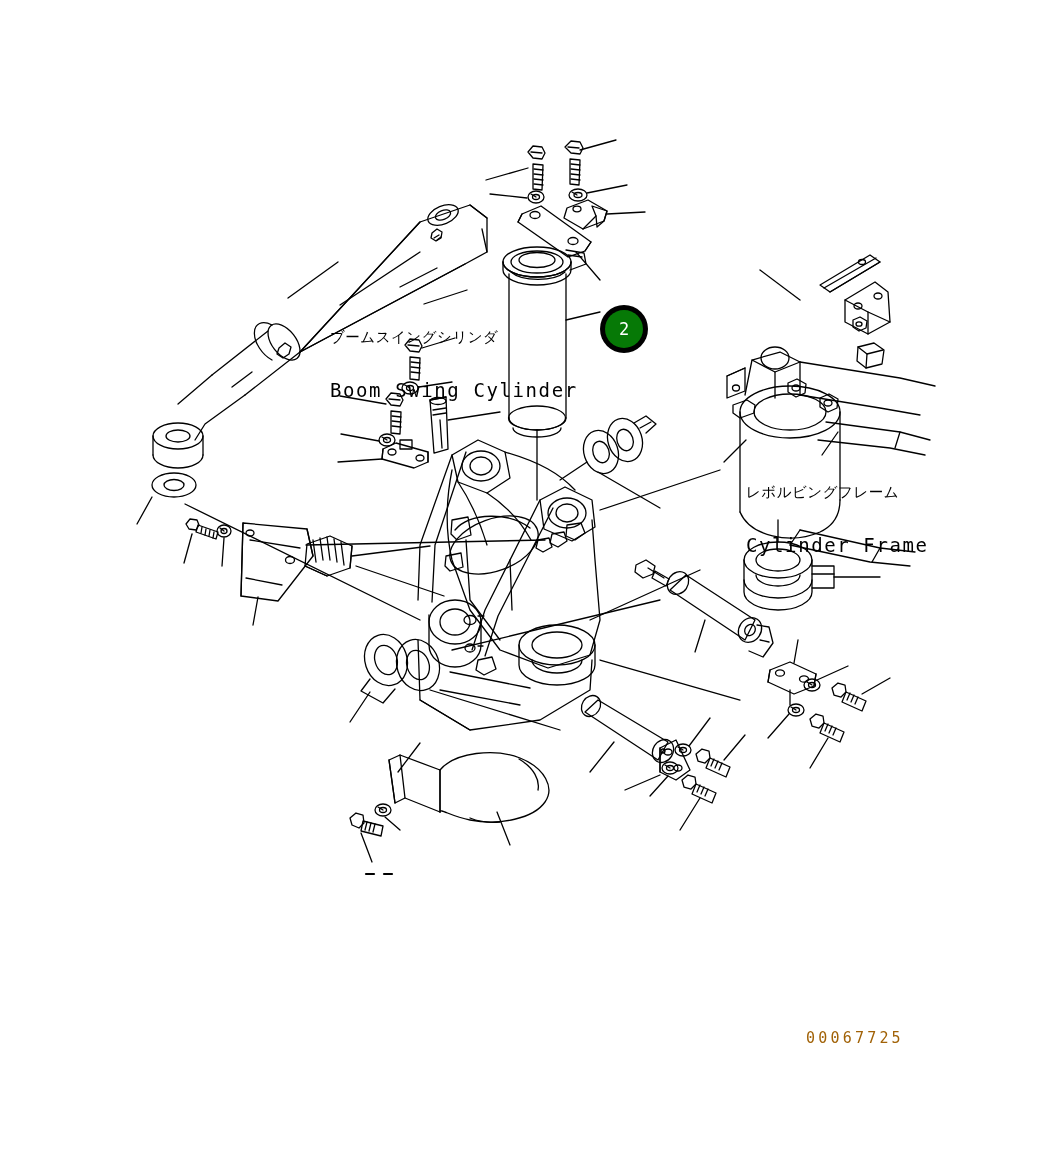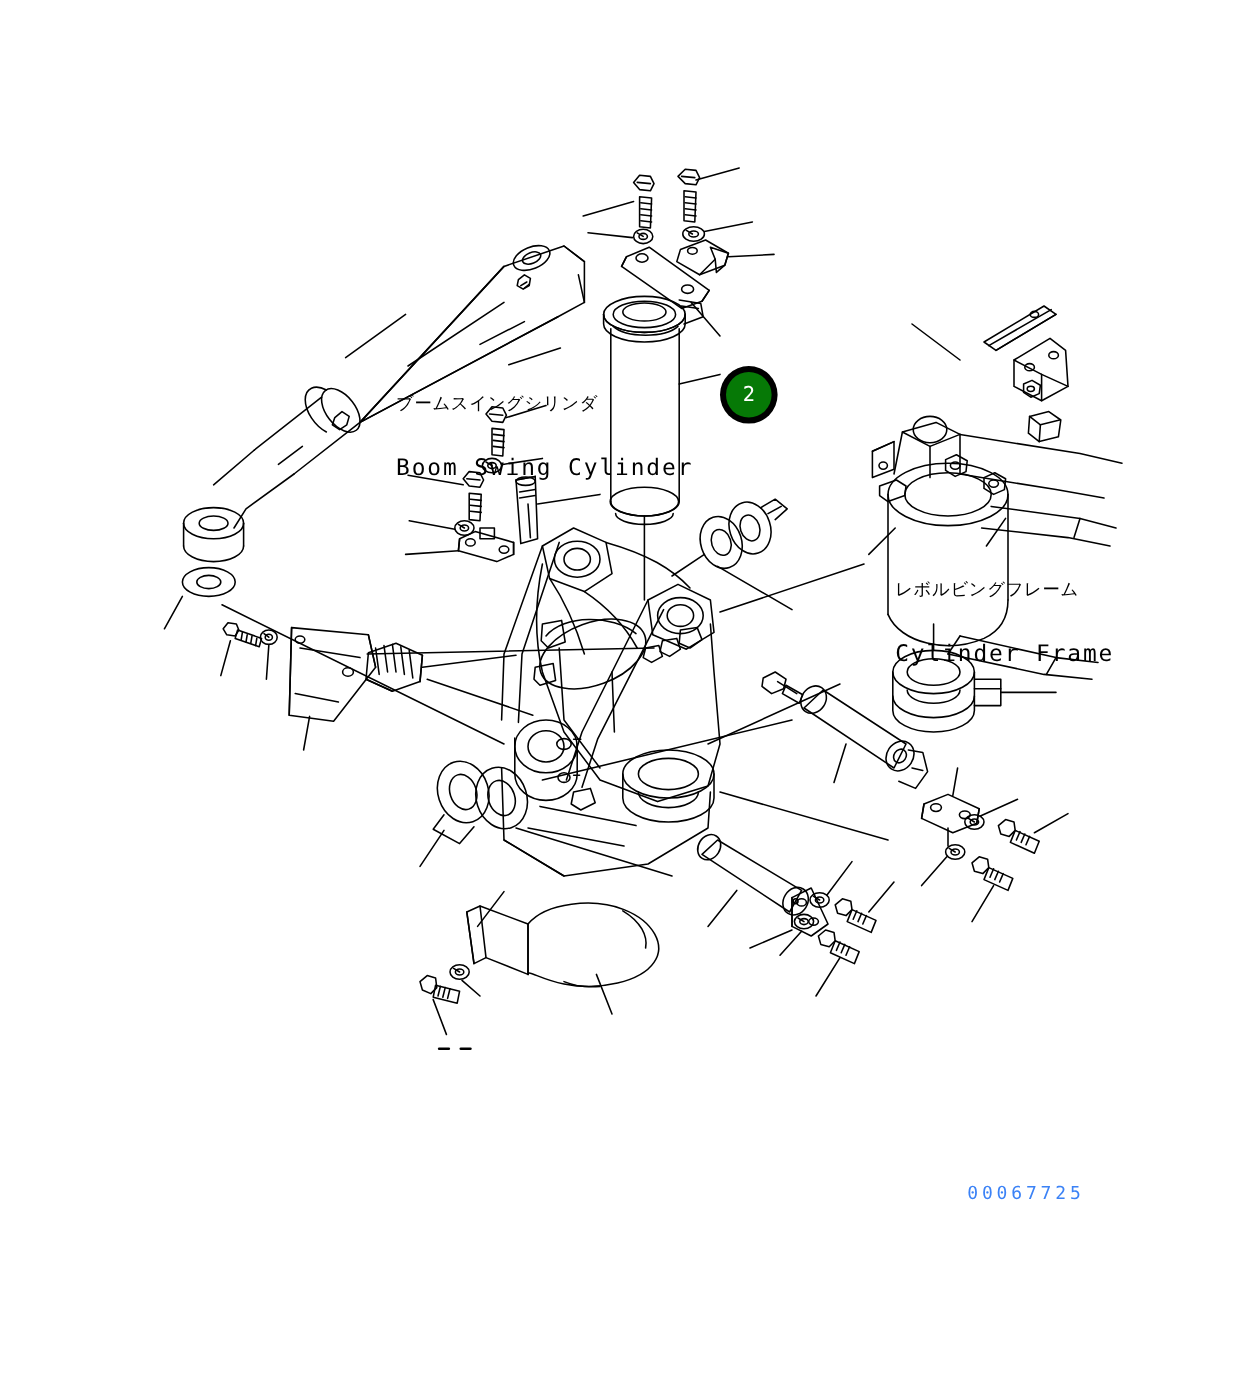--- a/index.html
+++ b/index.html
@@ -48,24 +48,24 @@
     margin-left: 18px;
   }
   #label-revolving-frame {
     left: 746px;
     top: 450px;
     text-align: left;
   }
   #drawing-number {
     position: absolute;
     left: 806px;
-    top: 985px;
+    top: 1029px;
     font-size: 15px;
     letter-spacing: 3.2px;
-    color: #3b82f6;
+    color: #a16207;
     font-family: "DejaVu Sans Mono", monospace;
     text-align: center;
   }
   #callout-2 {
     position: absolute;
     left: 600px;
     top: 305px;
     width: 48px;
     height: 48px;
   }

